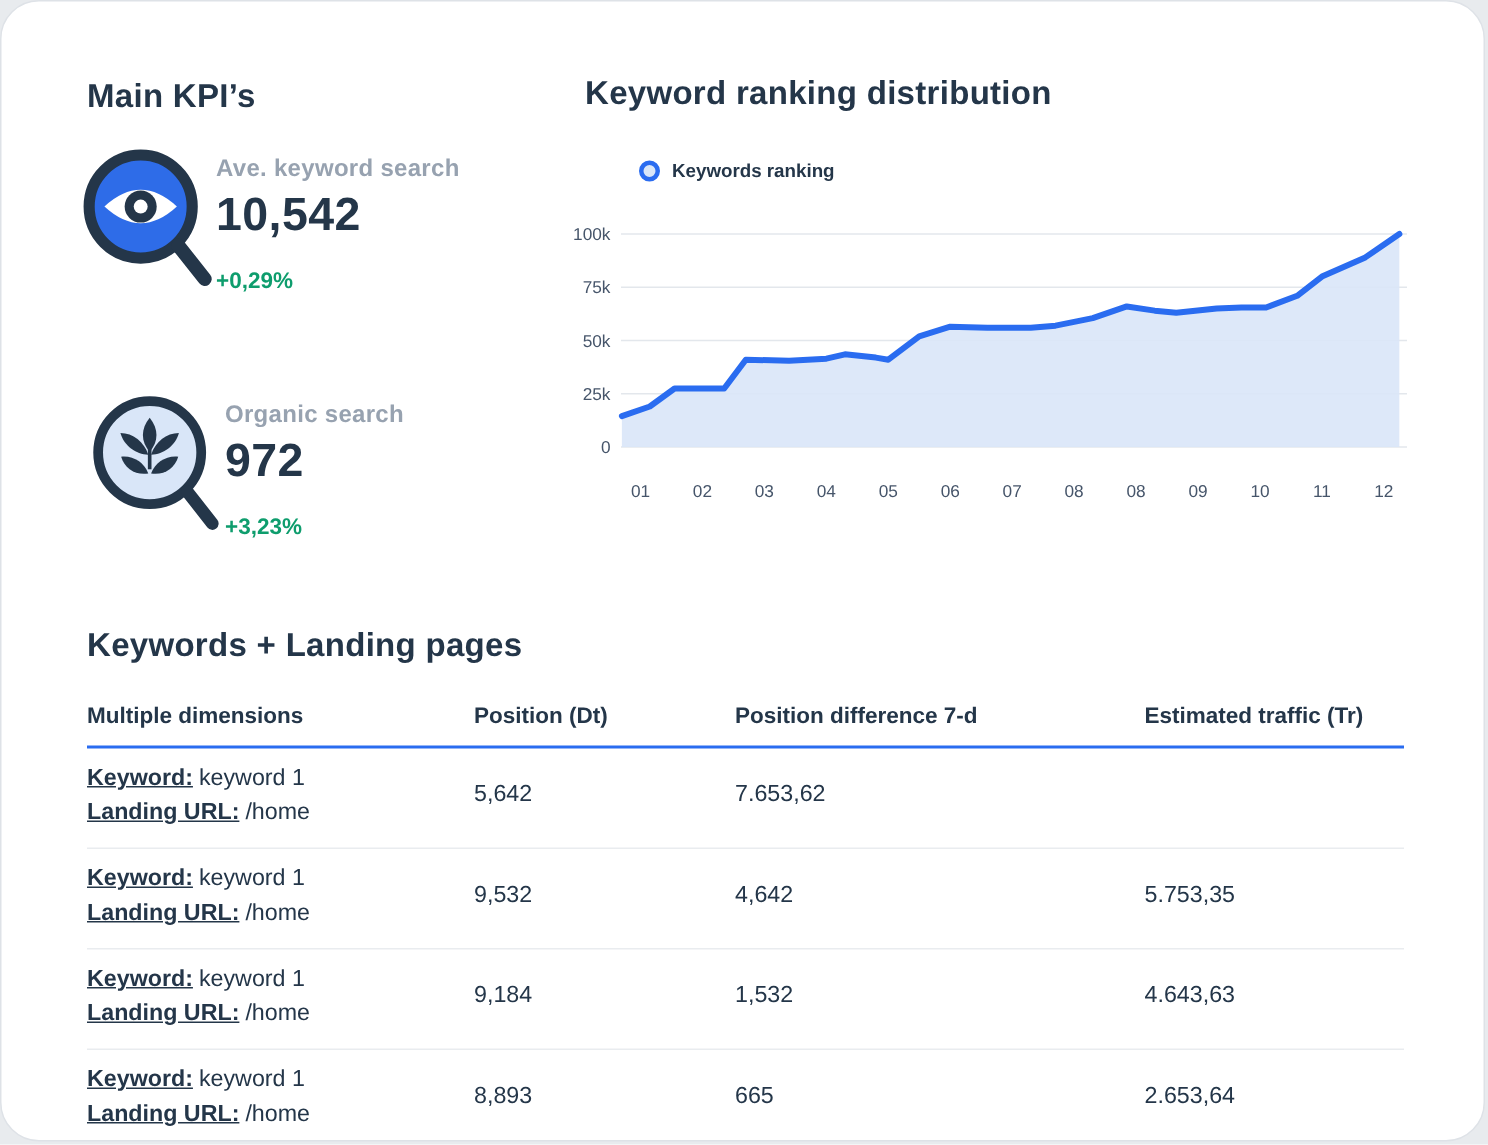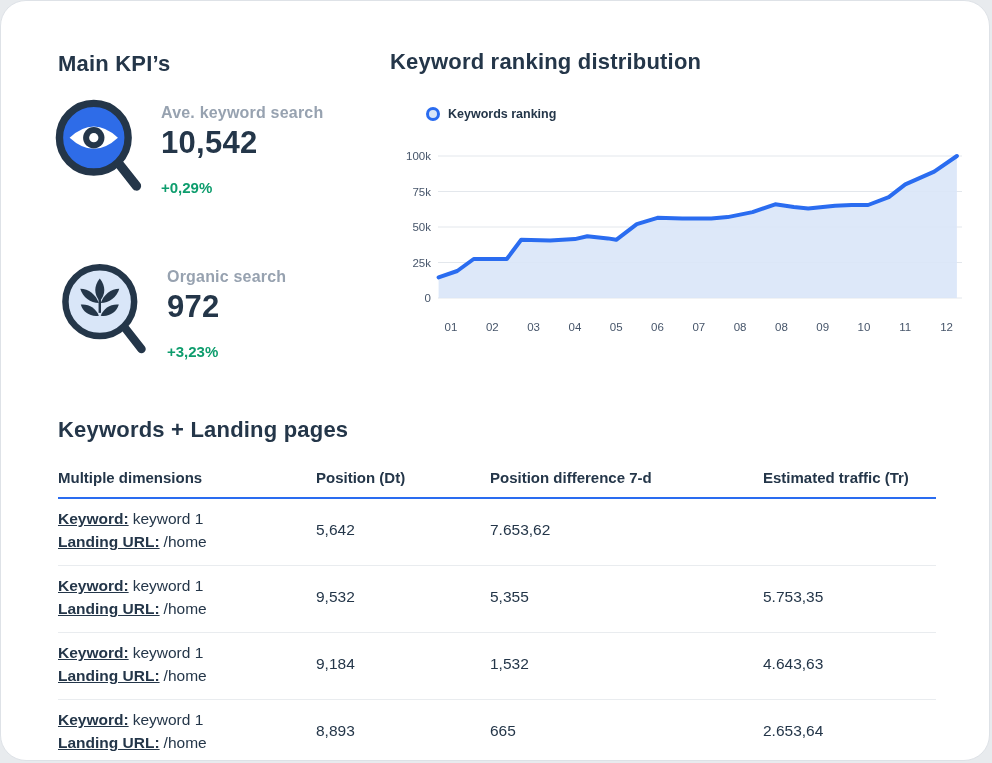--- a/index.html
+++ b/index.html
@@ -12,39 +12,39 @@
   }
   .card{
     position:relative;width:990px;height:761px;
     background:#fff;border:1px solid #dee2e7;border-radius:26px;
     box-sizing:border-box;overflow:hidden;
   }
   h2{margin:0;font-size:22px;font-weight:bold;color:var(--navy);letter-spacing:.2px;}
 
   
   .kpi-title{position:absolute;left:57px;top:50px;}
-  .kpi{position:absolute;display:flex;gap:17px;justify-content:space-between;}
+  .kpi{position:absolute;display:flex;justify-content:space-between;}
   .kpi.k0{left:50px;top:94px;}
   .kpi.k1{left:56px;top:258px;}
   .kpi-icon{flex:0 0 auto;}
   .kpi-text{display:flex;flex-direction:column;margin-top:9px;}
   .kpi-label{font-size:16px;color:var(--gray-text,#97a2b0);font-weight:bold;letter-spacing:.2px;}
   .kpi-value{font-size:31px;font-weight:bold;color:var(--navy);margin-top:3px;letter-spacing:.3px;}
   .kpi-change{font-size:15px;font-weight:bold;color:var(--green,#0e9d6d);margin-top:18px;}
 
   
   .chart-title{position:absolute;left:389px;top:48px;}
   .legend{position:absolute;left:389px;top:106px;display:flex;align-items:flex-start;gap:8px;padding-left:36px;}
   .legend-marker{
     width:8px;height:8px;border-radius:50%;
     background:var(--light-blue,#d9e6f8);
     border:3px solid var(--accent,#2a6cf0);
   }
   .legend-label{font-size:12.5px;font-weight:bold;color:var(--navy);}
-  .chart-wrap{position:absolute;left:395px;top:143px;text-align:center;}
+  .chart-wrap{position:absolute;left:371px;top:143px;text-align:center;}
   .grid{stroke:var(--grid,#e3e7ec);stroke-width:1;}
   .area{fill:var(--light-blue,#d9e6f8);opacity:.9;}
   .line{fill:none;stroke:var(--accent,#2a6cf0);stroke-width:4;stroke-linejoin:round;stroke-linecap:round;}
   .tick{font-family:"Liberation Sans","DejaVu Sans",sans-serif;font-size:11.5px;fill:#46556a;}
 
   
   .table-title{position:absolute;left:57px;top:416px;}
   .table{position:absolute;left:57px;top:468px;width:878px;}
   .trow{display:grid;grid-template-columns:258px 174px 273px auto;align-items:center;}
   .thead{border-bottom:2.5px solid var(--accent,#2a6cf0);padding-bottom:11px;}
@@ -150,21 +150,21 @@
       <div class="tcell">5,642</div>
       <div class="tcell">7.653,62</div>
     </div>
 
     <div class="trow tbody-row">
       <div class="tcell dim">
         <div class="dimline"><b>Keyword:</b><span>keyword 1</span></div>
         <div class="dimline"><b>Landing URL:</b><span>/home</span></div>
       </div>
       <div class="tcell">9,532</div>
-      <div class="tcell">5,355</div>
+      <div class="tcell">4,642</div>
       <div class="tcell">5.753,35</div>
     </div>
 
     <div class="trow tbody-row">
       <div class="tcell dim">
         <div class="dimline"><b>Keyword:</b><span>keyword 1</span></div>
         <div class="dimline"><b>Landing URL:</b><span>/home</span></div>
       </div>
       <div class="tcell">9,184</div>
       <div class="tcell">1,532</div>

